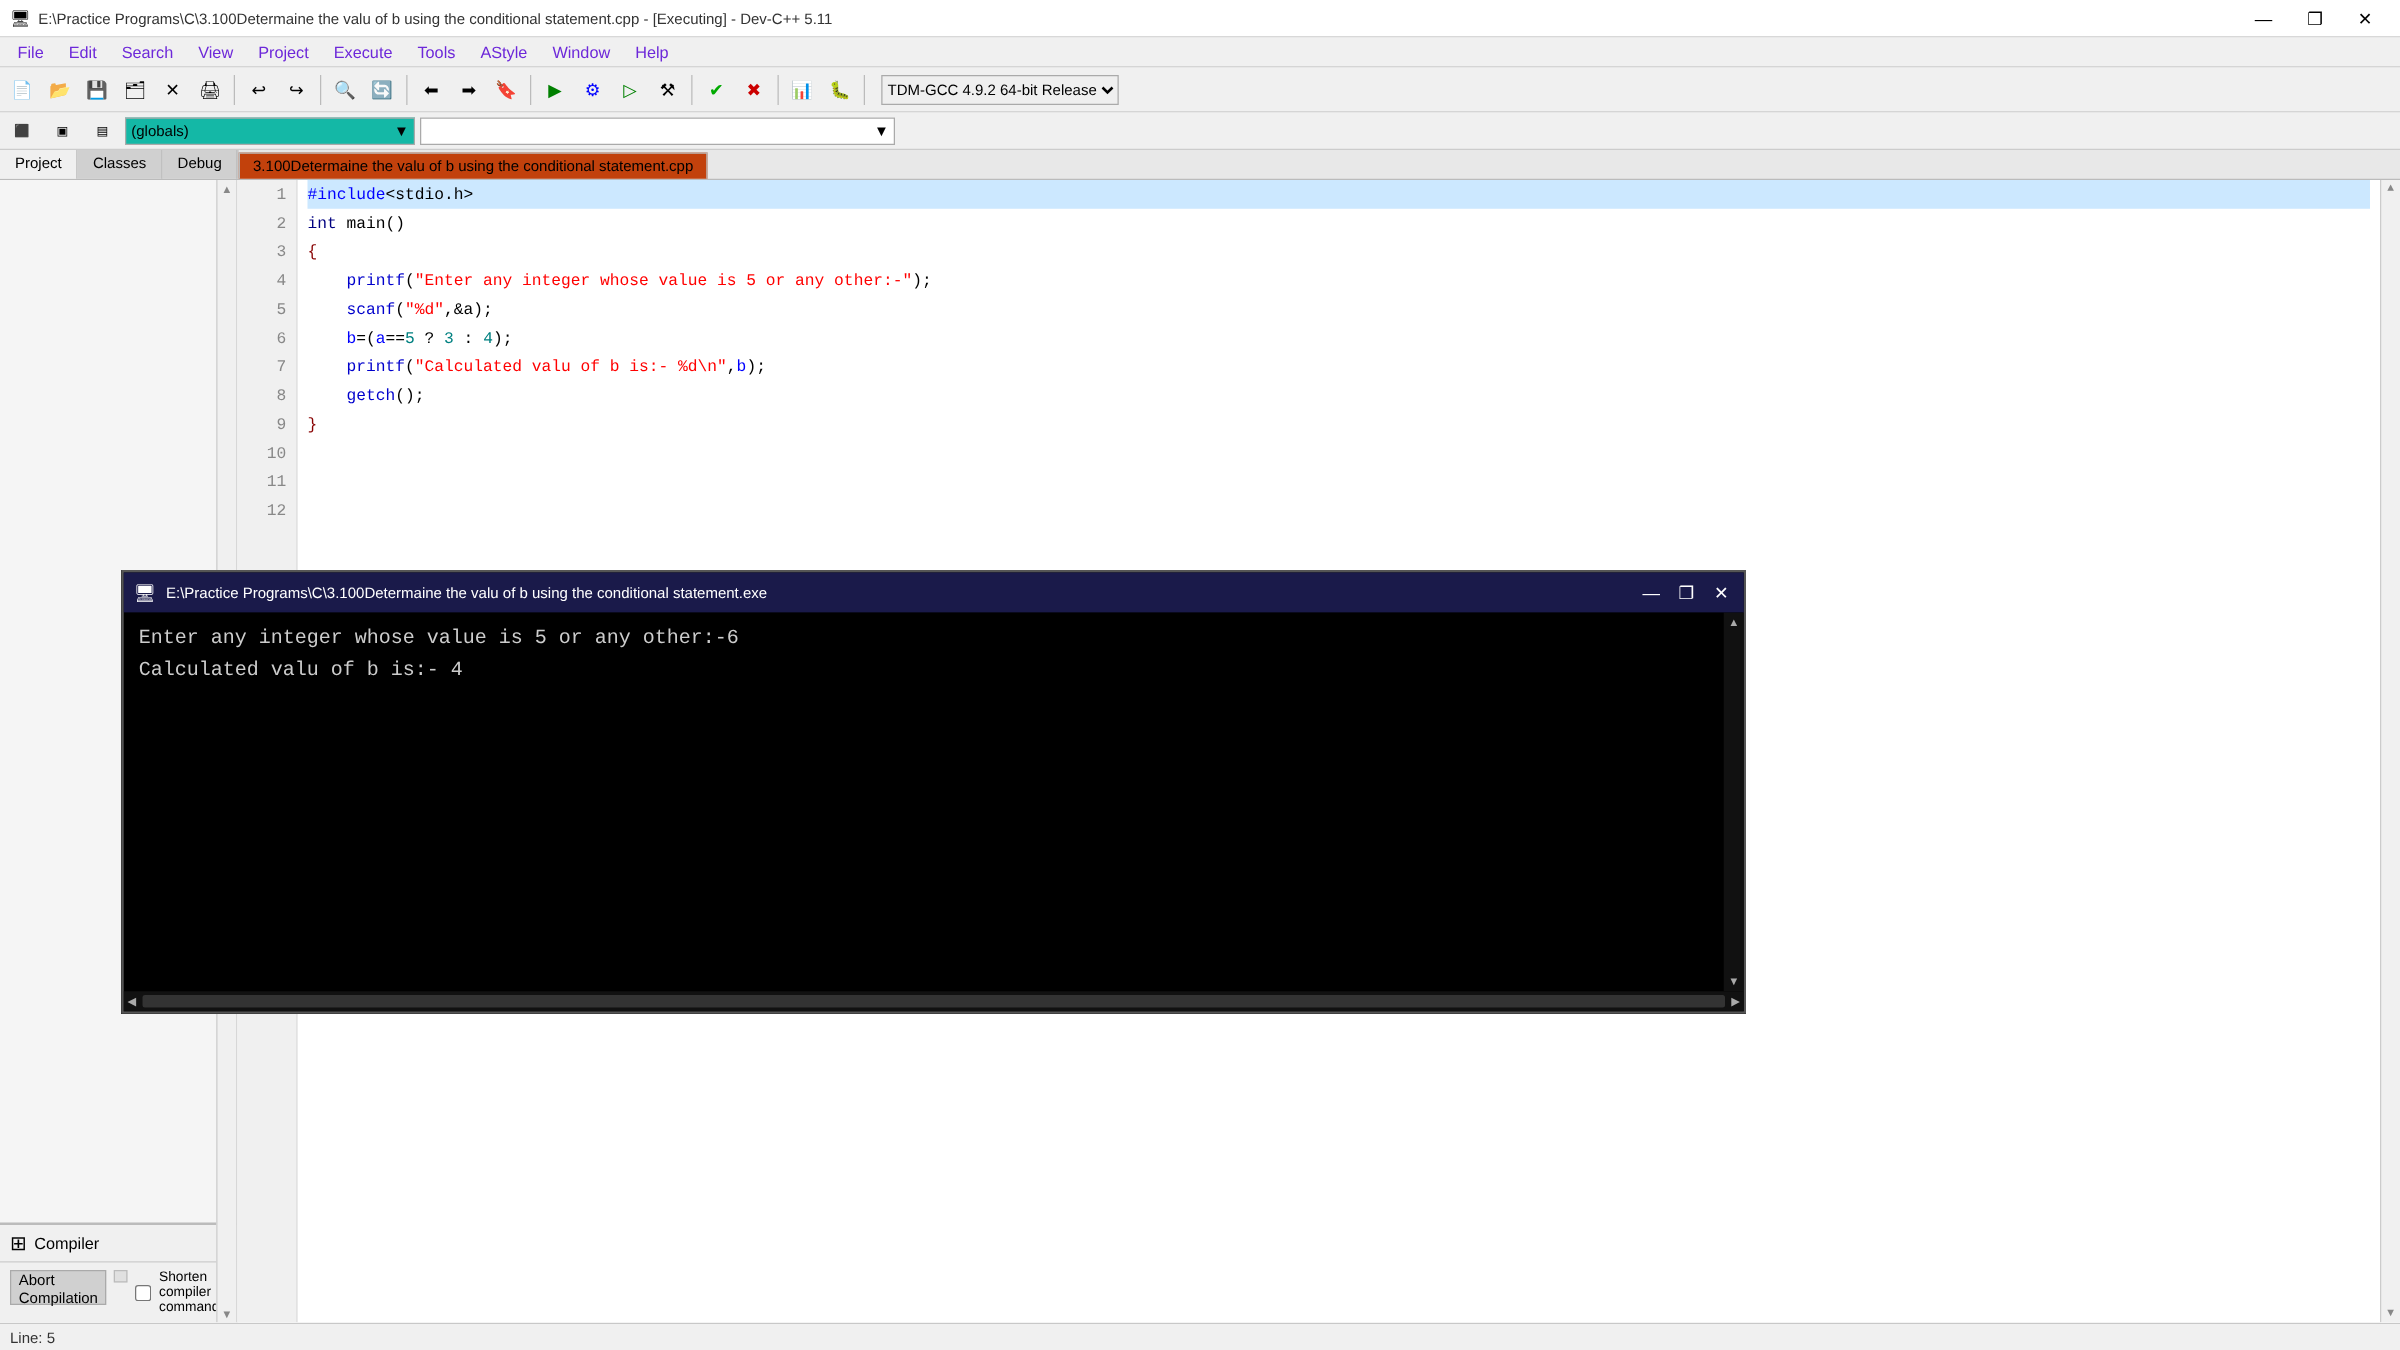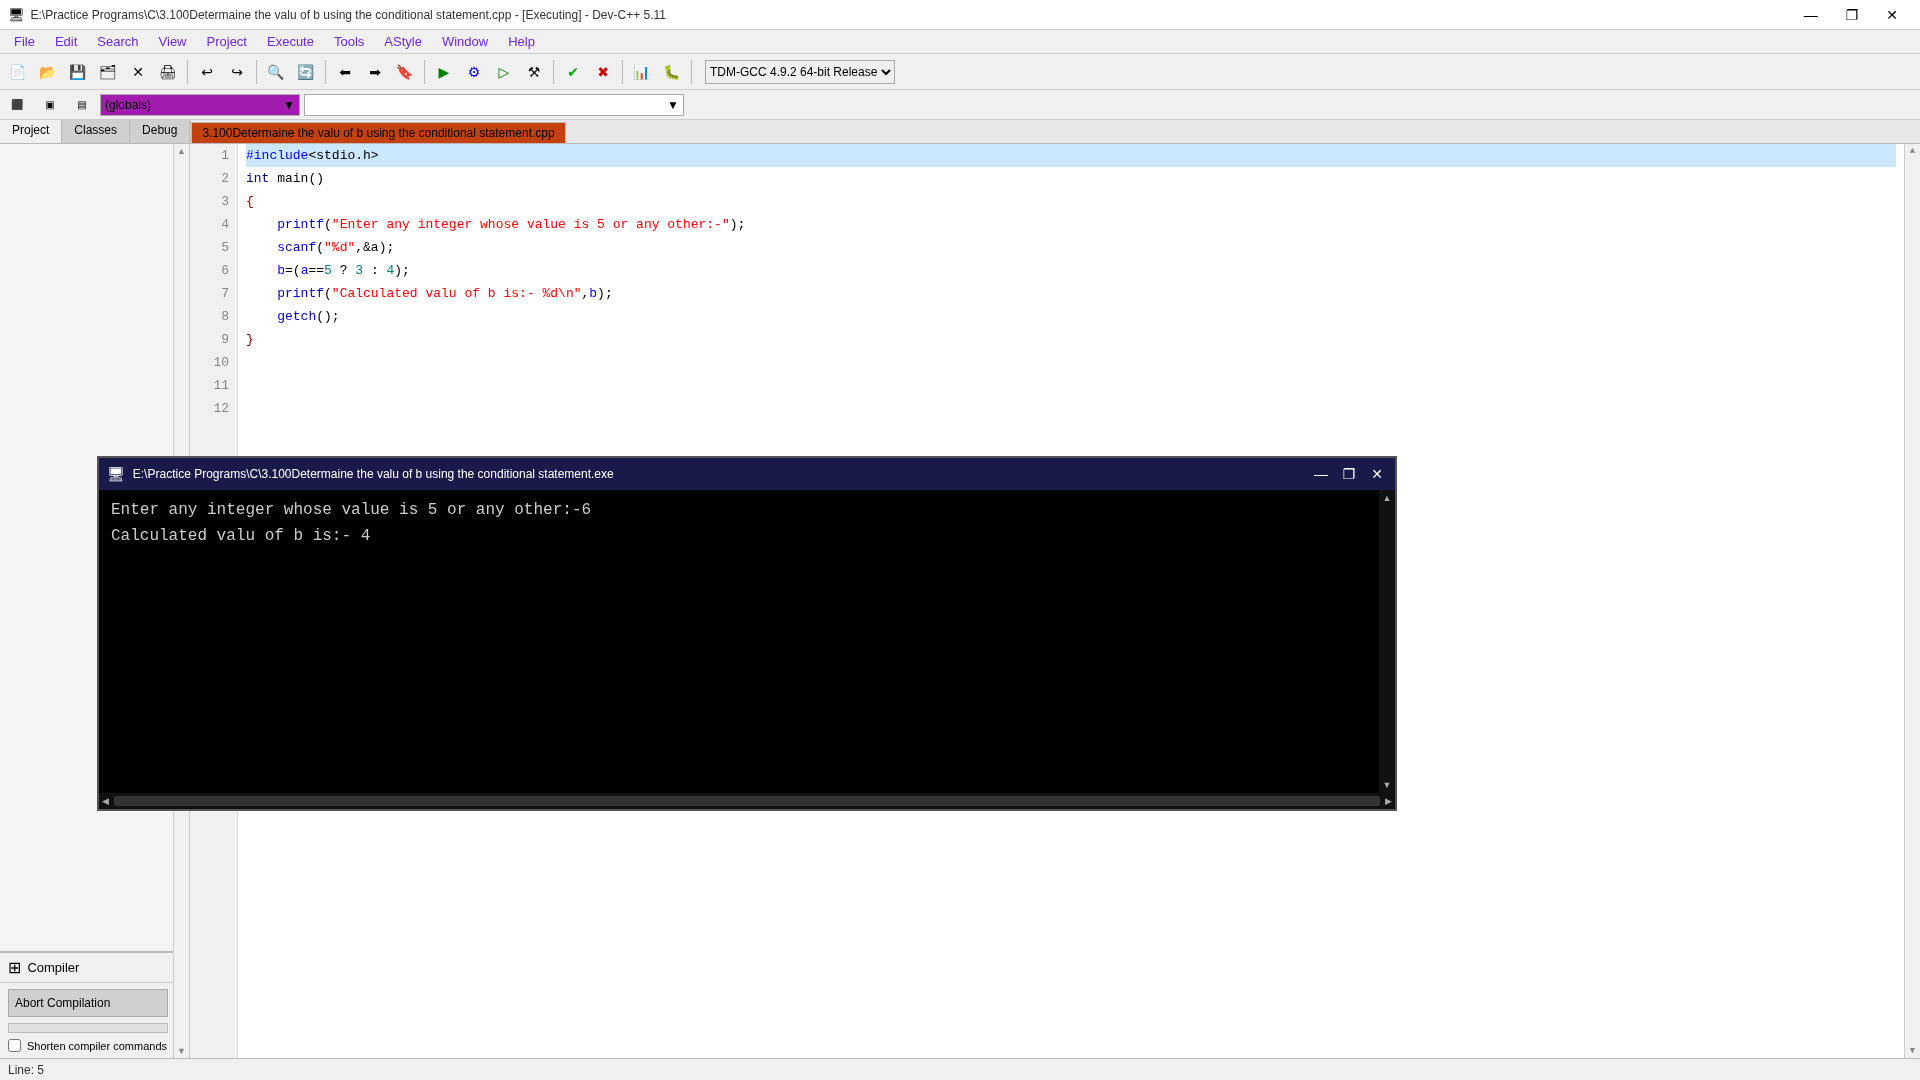--- a/index.html
+++ b/index.html
@@ -59,23 +59,23 @@
     #toolbar2 {
       background: #f0f0f0;
       border-bottom: 1px solid #ccc;
       height: 30px;
       display: flex;
       align-items: center;
       padding: 0 4px;
       gap: 4px;
     }
     #globals-dropdown {
-      width: 200px; height: 22px;
+      width: 232px; height: 22px;
       border: 1px solid #aaa;
-      background: #a21caf;
+      background: #14b8a6;
       font-size: 12px;
       padding: 0 4px;
       display: flex; align-items: center; justify-content: space-between;
       cursor: pointer;
     }
     #func-dropdown {
       width: 380px; height: 22px;
       border: 1px solid #aaa;
       background: #fff;
       font-size: 12px;
@@ -329,21 +329,21 @@
 
   <div style="display:flex;flex:1;overflow:hidden;position:relative;">
 
     <div id="left-sidebar" style="width:190px;background:#f5f5f5;border-right:1px solid #ccc;position:relative;overflow:hidden;">
 
       <div style="position:absolute;bottom:0;left:0;right:0;background:#f0f0f0;border-top:2px solid #bbb;">
         <div id="compiler-tab" style="display:flex;align-items:center;padding:4px 8px;gap:6px;border-bottom:1px solid #ccc;height:30px;">
           <span style="font-size:16px;">⊞</span>
           <span>Compiler</span>
         </div>
-        <div style="padding:6px 8px;display:flex;flex-direction:column;gap:6px;">
+        <div style="padding:6px 8px;display:flex;flex-direction:row;gap:6px;">
           <button id="abort-btn" style="width:160px;height:28px;background:#d0d0d0;border:1px solid #aaa;font-size:12px;cursor:pointer;text-align:left;padding:0 6px;">Abort Compilation</button>
           <div id="progress-bar-container" style="width:160px;height:10px;background:#e0e0e0;border:1px solid #bbb;"></div>
           <div id="shorten-row" style="display:flex;align-items:center;gap:6px;">
             <input type="checkbox" id="shorten-checkbox" style="">
             <label style="font-size:11px;">Shorten compiler commands</label>
           </div>
         </div>
       </div>
 
       <div style="position:absolute;right:0;top:0;bottom:0;width:16px;background:#f0f0f0;border-left:1px solid #ccc;display:flex;flex-direction:column;align-items:center;">

